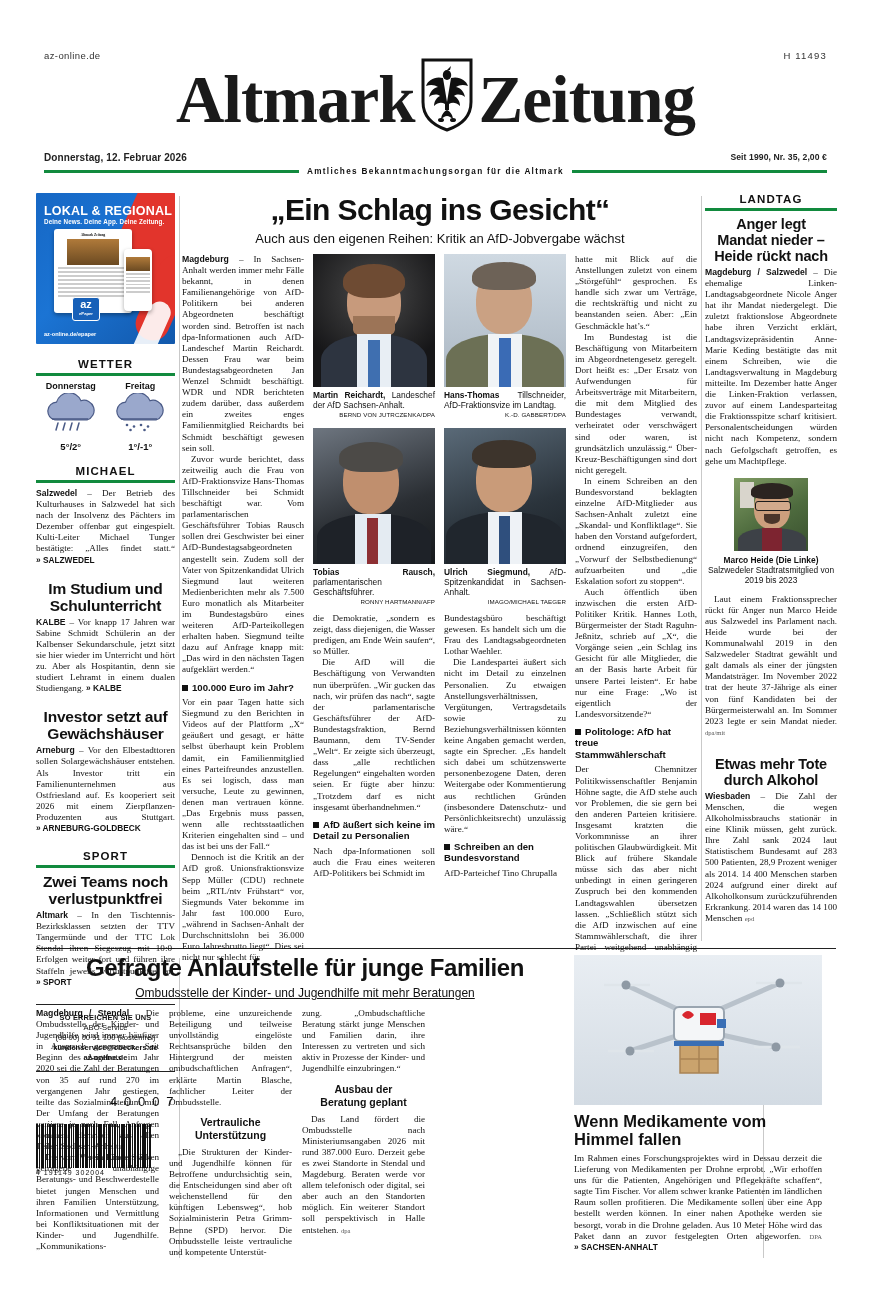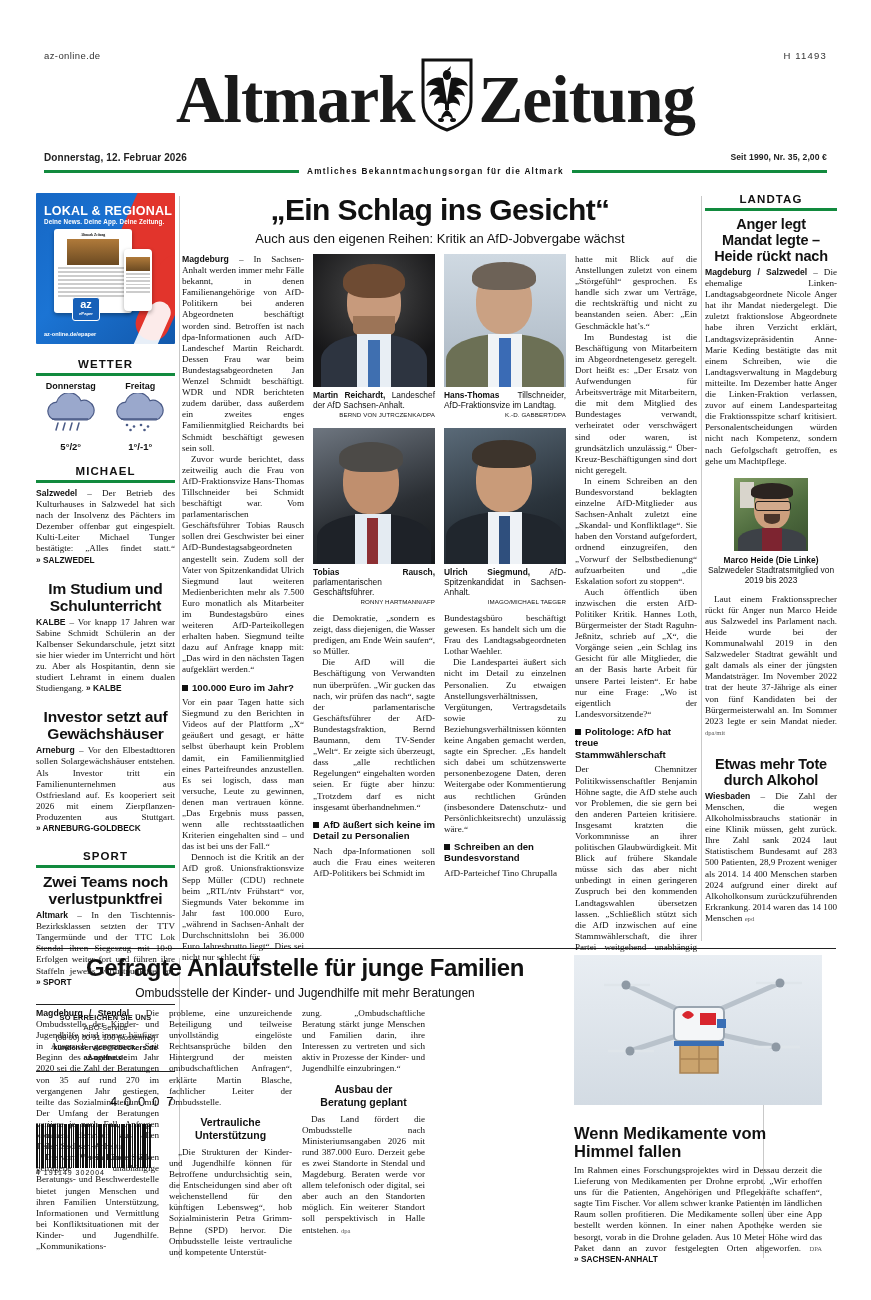--- a/index.html
+++ b/index.html
@@ -97,28 +97,28 @@
   .p-rei{background:#1b1b1d;}
   .p-til{background:#cfd6dc;}
   .p-rau{background:#2b2f34;}
   .p-sie{background:#2f3a44;}
   .head{position:absolute;border-radius:48% 48% 44% 44%;}
   .torso{position:absolute;border-radius:46% 46% 0 0;}
 
   
   .bottom{position:absolute;left:36px;top:955px;width:800px;}
   .b-title{font-size:24px;font-weight:700;text-align:center;line-height:26px;letter-spacing:-.4px;}
-  .b-sub{font-size:12px;text-align:center;margin-top:5px;}
+  .b-sub{font-size:12px;text-align:center;margin-top:5px;text-decoration:underline;}
   .b-cols{display:flex;gap:10px;margin-top:8px;}
   .b-col{width:123px;}
   .b-subh{font-family:"Liberation Sans",sans-serif;font-size:10.5px;font-weight:700;line-height:13px;text-align:center;margin:8px 0 5px;}
   .dpa{font-size:6.6px;color:#555;}
 
   .drone{width:248px;height:150px;background:#fff;position:relative;overflow:hidden;}
-  .dr-title{font-size:16.5px;font-weight:700;line-height:18px;margin-top:19px;}
+  .dr-title{font-size:16.5px;font-weight:700;line-height:18px;margin-top:7px;}
   .barcode{display:flex;gap:1px;align-items:flex-end;height:44px;}
   .barcode i{display:block;background:#111;height:100%;}
   .bc-num{font-size:7px;letter-spacing:1px;margin-top:1px;}
   .bc-top{font-size:13px;letter-spacing:1.6px;margin-bottom:15px;}
 </style>
 </head>
 <body>
 
 <div class="page">
 
@@ -421,21 +421,21 @@
           <p class="noind"><span>Der Chemnitzer Politikwissenschaftler Benjamin Höhne sagte, die AfD stehe auch vor Problemen, die sie gern bei den anderen Parteien kritisiere. Insgesamt kratzten die Vorkommnisse an ihrer politischen Glaubwürdigkeit. Mit Blick auf frühere Skandale müsse sich das aber nicht unbedingt in einen geringeren Zuspruch bei den kommenden Landtagswahlen übersetzen lassen. „Schließlich stützt sich die AfD inzwischen auf eine Stammwählerschaft, die ihrer Partei weitgehend unabhängig von Verfehlungen die Treue hält.“</span> <span class="dpa">dpa</span> <span class="ref">» POLITIK</span></p>
         </div>
       </div>
     </div>
   </div>
 
   <div class="colR">
     <div class="sec-h">LANDTAG</div>
     <div class="sec-rule"></div>
     <div class="hl hl-sm" style="white-space:pre-line;">Anger legt
-Mandat legte –
+Mandat nieder –
 Heide rückt nach</div>
     <div class="body-s just"><b>Magdeburg / Salzwedel</b> <span>– Die ehemalige Linken-Landtagsabgeordnete Nicole Anger hat ihr Mandat niedergelegt. Die zuletzt fraktionslose Abgeordnete habe ihren Verzicht erklärt, Landtagsvizepräsidentin Anne-Marie Keding bestätigte das mit einem Schreiben, wie die Landtagsverwaltung in Magdeburg mitteilte. Im Dezember hatte Anger die Linken-Fraktion verlassen, zuvor auf einem Landesparteitag die Fraktionsspitze scharf kritisiert. Personalentscheidungen würden nicht nach Kompetenz, sondern nach Gefolgschaft getroffen, es gehe um Machtpflege.</span></div>
 
     <div style="margin-top:11px;display:flex;justify-content:center;">
       <div style="width:74px;height:73px;position:relative;overflow:hidden;background:#5d7a4a;">
         <div style="position:absolute;inset:0;background:linear-gradient(150deg,#7f9b63 0%,#4e6b3e 55%,#39502f 100%);"></div>
         <div style="position:absolute;left:6px;top:4px;width:14px;height:26px;background:#d9d5cc;"></div>
         <div class="head" style="left:20px;top:9px;width:36px;height:42px;background:#cc9f7d;"></div>
         <div style="position:absolute;left:17px;top:5px;width:42px;height:16px;background:#2b2420;border-radius:50% 50% 30% 30%;"></div>
         <div style="position:absolute;left:21px;top:23px;width:34px;height:8px;border:1.6px solid #1b1b1b;border-radius:3px;background:rgba(255,255,255,.12);"></div>

